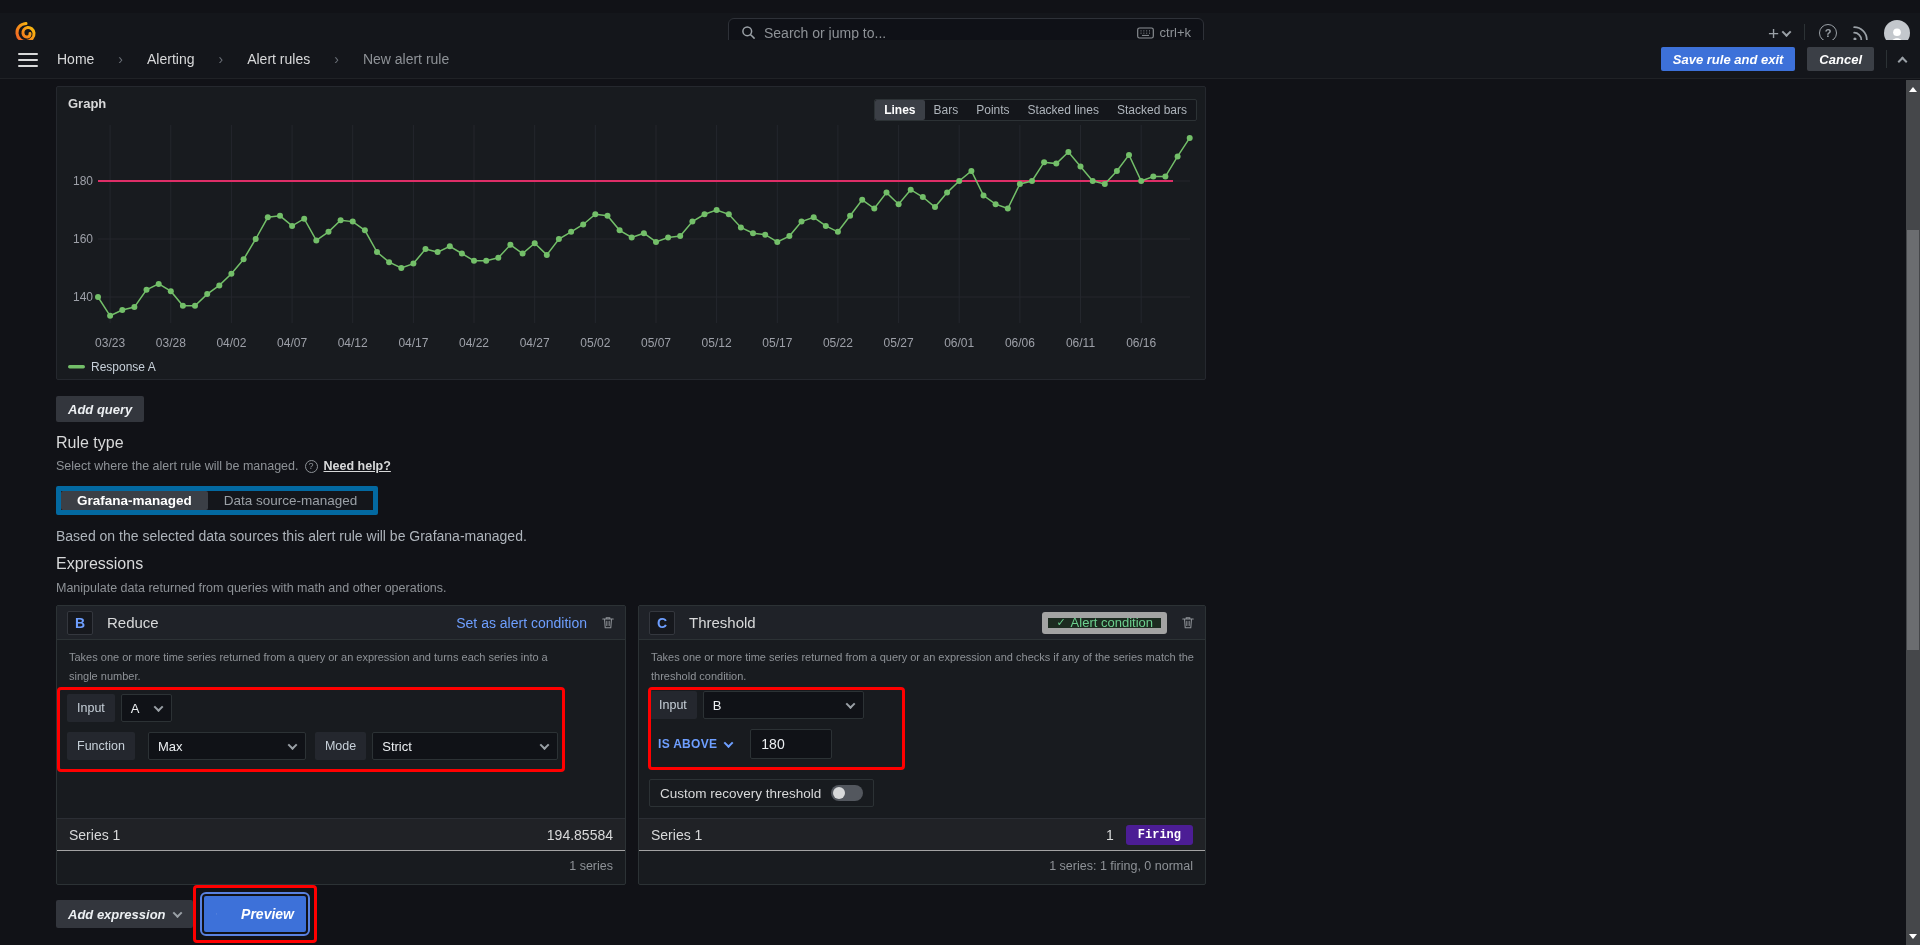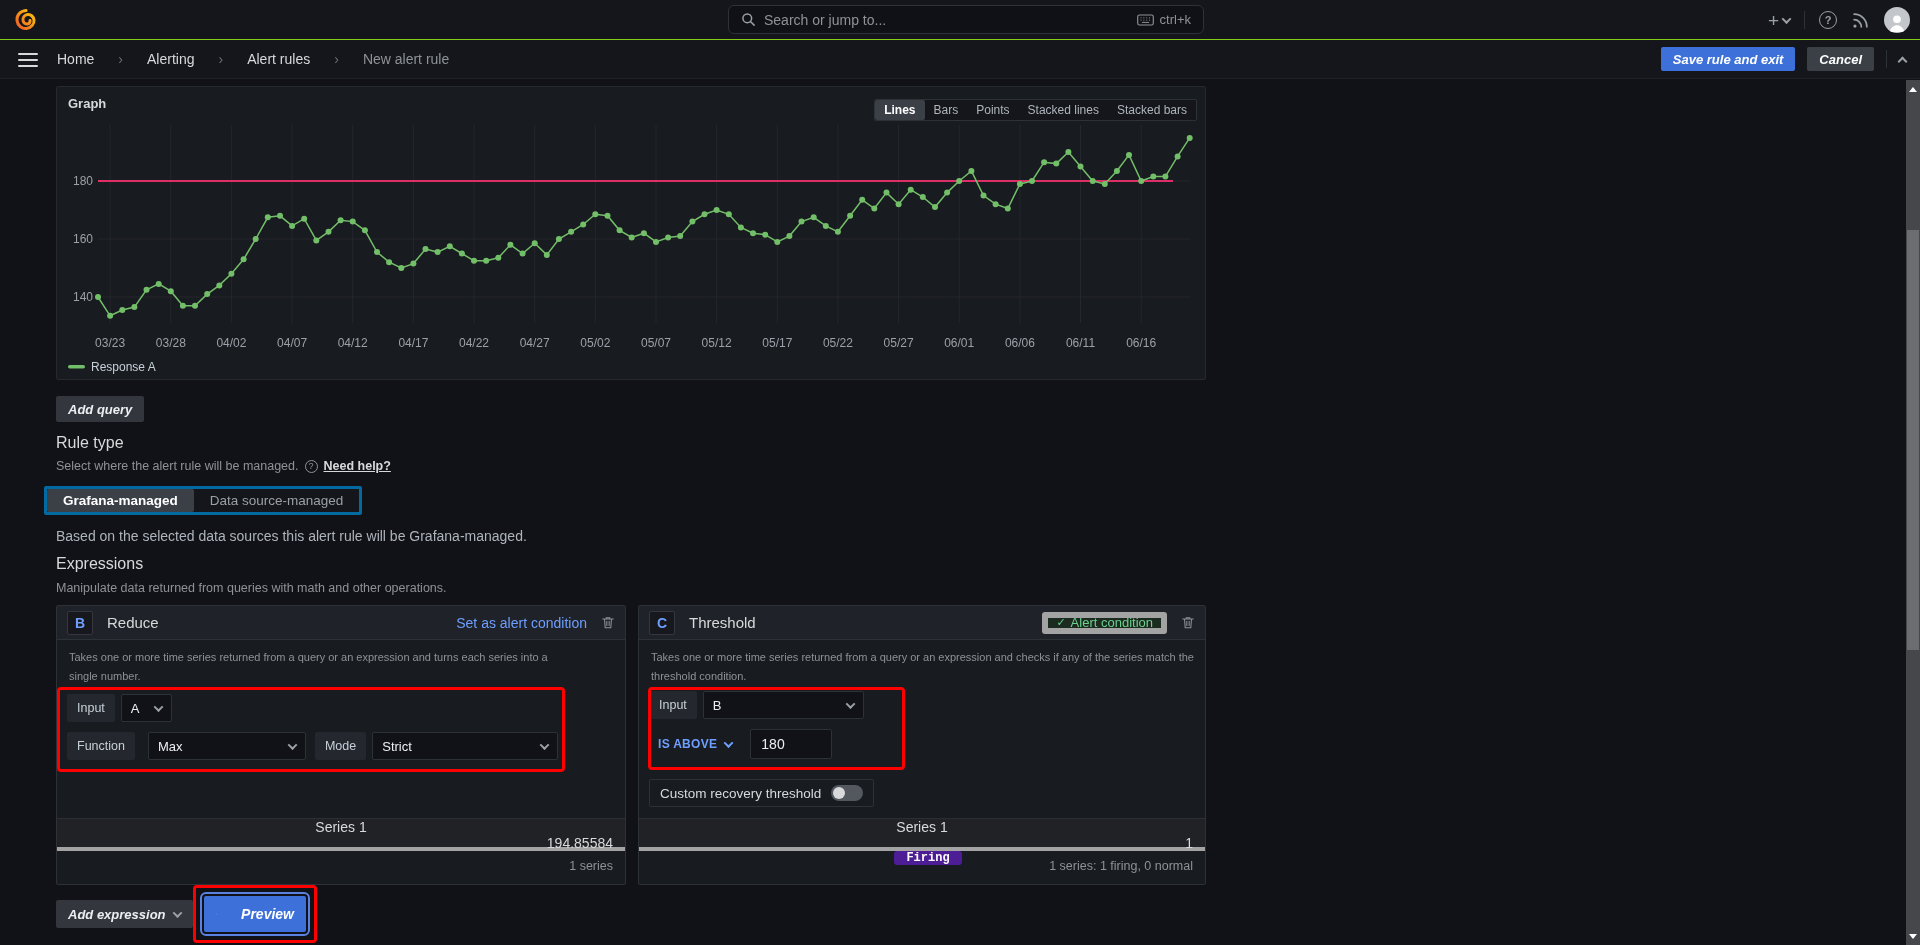--- a/index.html
+++ b/index.html
@@ -1,21 +1,21 @@
 <!DOCTYPE html>
 <html><head>
 <meta charset="utf-8">
 <style>
   * { margin:0; padding:0; box-sizing:border-box; }
   html,body { background:#0c0d10; }
   body { font-family:"Liberation Sans", sans-serif; color:#d8d9da; }
   .stage { position:relative; width:1920px; height:945px; background:#111217; overflow:hidden; }
 
   
-  .topnav { position:absolute; left:0; top:0; width:1920px; height:40px; background:#14161b; border-bottom:1px solid #84cc16; z-index:5; }
+  .topnav { position:absolute; left:0; top:13px; width:1920px; height:40px; background:#14161b; border-bottom:1px solid #84cc16; z-index:5; }
   .logo { position:absolute; left:14px; top:8px; width:24px; height:24px; }
   .searchbox { position:absolute; left:728px; top:5px; width:476px; height:29px; background:#0f1117; border:1px solid #2e3138; border-radius:6px; display:flex; align-items:center; padding:0 12px; gap:8px; }
   .searchbox input { flex:1; background:transparent; border:none; outline:none; color:#c7d0d9; font-size:14px; font-family:inherit; }
   .searchbox input::placeholder { color:#8e9297; }
   .shortcut { display:flex; align-items:center; gap:6px; color:#8e9297; font-size:13px; }
   .nav-right { position:absolute; right:10px; top:0; height:40px; display:flex; align-items:center; gap:14px; }
   .plus-wrap { display:flex; align-items:center; gap:4px; color:#9aa0a6; cursor:pointer; }
   .plus-glyph { font-size:19px; line-height:1; color:#9aa0a6; }
   .vdiv { width:1px; height:18px; background:#2c3235; }
   .help-circle { width:18px; height:18px; border:1.5px solid #9aa0a6; border-radius:50%; display:flex; align-items:center; justify-content:center; color:#9aa0a6; font-size:11px; font-weight:bold; }
@@ -50,21 +50,21 @@
   .chart-svg .xlab { fill:#9da0a8; font-size:12px; text-anchor:middle; font-family:"Liberation Sans",sans-serif; }
   .chart-svg .leg { fill:#c7d0d9; font-size:12px; font-family:"Liberation Sans",sans-serif; }
 
   
   .add-query { position:absolute; left:56px; top:396px; height:26px; background:#33363d; color:#eceff2; font-size:13px; font-weight:600; }
   .sec-h { position:absolute; left:56px; font-size:16px; font-weight:500; color:#d8d9da; }
   .sec-sub { position:absolute; left:56px; font-size:12.5px; color:#8e9297; display:flex; align-items:center; gap:6px; }
   .need-help { color:#d8d9da; text-decoration:underline; font-weight:600; cursor:pointer; }
   .mini-help { width:13px; height:13px; border:1px solid #8e9297; border-radius:50%; display:inline-flex; align-items:center; justify-content:center; font-size:9px; color:#8e9297; }
   .mini-help::before { content:"?"; }
-  .rule-toggle { position:absolute; left:44px; top:486px; display:inline-flex; height:29px; border:3px solid #0369a1; border-radius:2px; background:#14161b; }
+  .rule-toggle { position:absolute; left:56px; top:486px; display:inline-flex; height:29px; border:5px solid #0369a1; border-radius:2px; background:#14161b; }
   .rule-opt { display:flex; align-items:center; padding:0 16px; font-size:13.5px; color:#9aa0a6; cursor:pointer; }
   .rule-opt.active { background:#3b3f46; color:#fff; font-weight:600; border-radius:2px; }
   .note { position:absolute; left:56px; top:528px; font-size:14px; color:#aeb4bb; }
 
   
   .card { position:absolute; top:605px; height:280px; background:#181b1f; border:1px solid #2c3235; border-radius:2px; }
   .card-reduce { left:56px; width:570px; }
   .card-threshold { left:638px; width:568px; }
   .card-head { position:absolute; left:0; top:0; right:0; height:34px; background:#1f2228; border-bottom:1px solid #2c3235; display:flex; align-items:center; padding:0 10px; }
   .refid { width:26px; height:24px; border:1px solid #34373e; border-radius:2px; background:#16181d; color:#6E9FFF; font-size:14px; font-weight:600; display:flex; align-items:center; justify-content:center; }
@@ -76,21 +76,21 @@
   .cond-badge::before { content:"✓"; font-size:11px; }
   .card-desc { position:absolute; left:12px; top:42px; font-size:11px; line-height:1.75; color:#8e9297; }
   .chip { display:inline-flex; align-items:center; height:28px; padding:0 10px; background:#24272e; border-radius:2px; color:#c7d0d9; font-size:12.5px; }
   .select { display:inline-flex; align-items:center; justify-content:space-between; height:28px; padding:0 9px; background:#101217; border:1px solid #2c3235; border-radius:2px; color:#eceff2; font-size:13px; cursor:pointer; gap:10px; }
   .row { position:absolute; left:10px; display:flex; align-items:center; gap:6px; }
   .is-above { display:inline-flex; align-items:center; gap:8px; color:#6E9FFF; font-size:12px; font-weight:600; letter-spacing:.3px; cursor:pointer; }
   .num-input { width:82px; height:30px; background:#101217; border:1px solid #2c3235; border-radius:2px; color:#eceff2; font-size:14px; padding:0 10px; font-family:inherit; outline:none; }
   .recovery { position:absolute; left:10px; top:173px; height:28px; display:inline-flex; align-items:center; gap:10px; padding:0 10px; border:1px solid #2c3235; border-radius:2px; font-size:13.5px; color:#d8d9da; }
   .toggle { width:32px; height:16px; border-radius:9px; background:#53575e; position:relative; cursor:pointer; }
   .toggle .knob { position:absolute; left:2px; top:2px; width:12px; height:12px; border-radius:50%; background:#d8d9da; }
-  .series-row { position:absolute; left:0; right:0; top:212px; height:33px; background:#202226; border-top:1px solid #2b2e34; border-bottom:4px solid #a3a3a3; display:flex; align-items:center; padding:0 12px; font-size:14px; color:#d8d9da;flex-direction:column; }
+  .series-row { position:absolute; left:0; right:0; top:212px; height:33px; background:#202226; border-top:1px solid #2b2e34; border-bottom:1px solid #a3a3a3; display:flex; align-items:center; padding:0 12px; font-size:14px; color:#d8d9da; }
   .series-row .val { margin-left:auto; }
   .firing-badge { margin-left:12px; height:20px; display:inline-flex; align-items:center; padding:0 12px; background:#4c1d95; color:#fff; font-size:12px; font-weight:700; border-radius:3px;font-family:Liberation Mono, monospace; }
   .card-foot { position:absolute; right:12px; bottom:11px; font-size:12.5px; color:#8e9297; }
 
   
   .add-expr { position:absolute; left:56px; top:900px; height:28px; background:#33363d; color:#eceff2; gap:8px; font-weight:600; }
   .preview-btn { position:absolute; left:204px; top:896px; width:102px; height:36px; background:#3D71D9; color:#fff; font-size:14px; font-weight:600; gap:24px; border-radius:2px; outline:2px solid #5a82e0; outline-offset:2px; }
 
   
   .red-box { position:absolute; border:3px solid #FF0000; border-radius:4px; pointer-events:none; z-index:8; }

